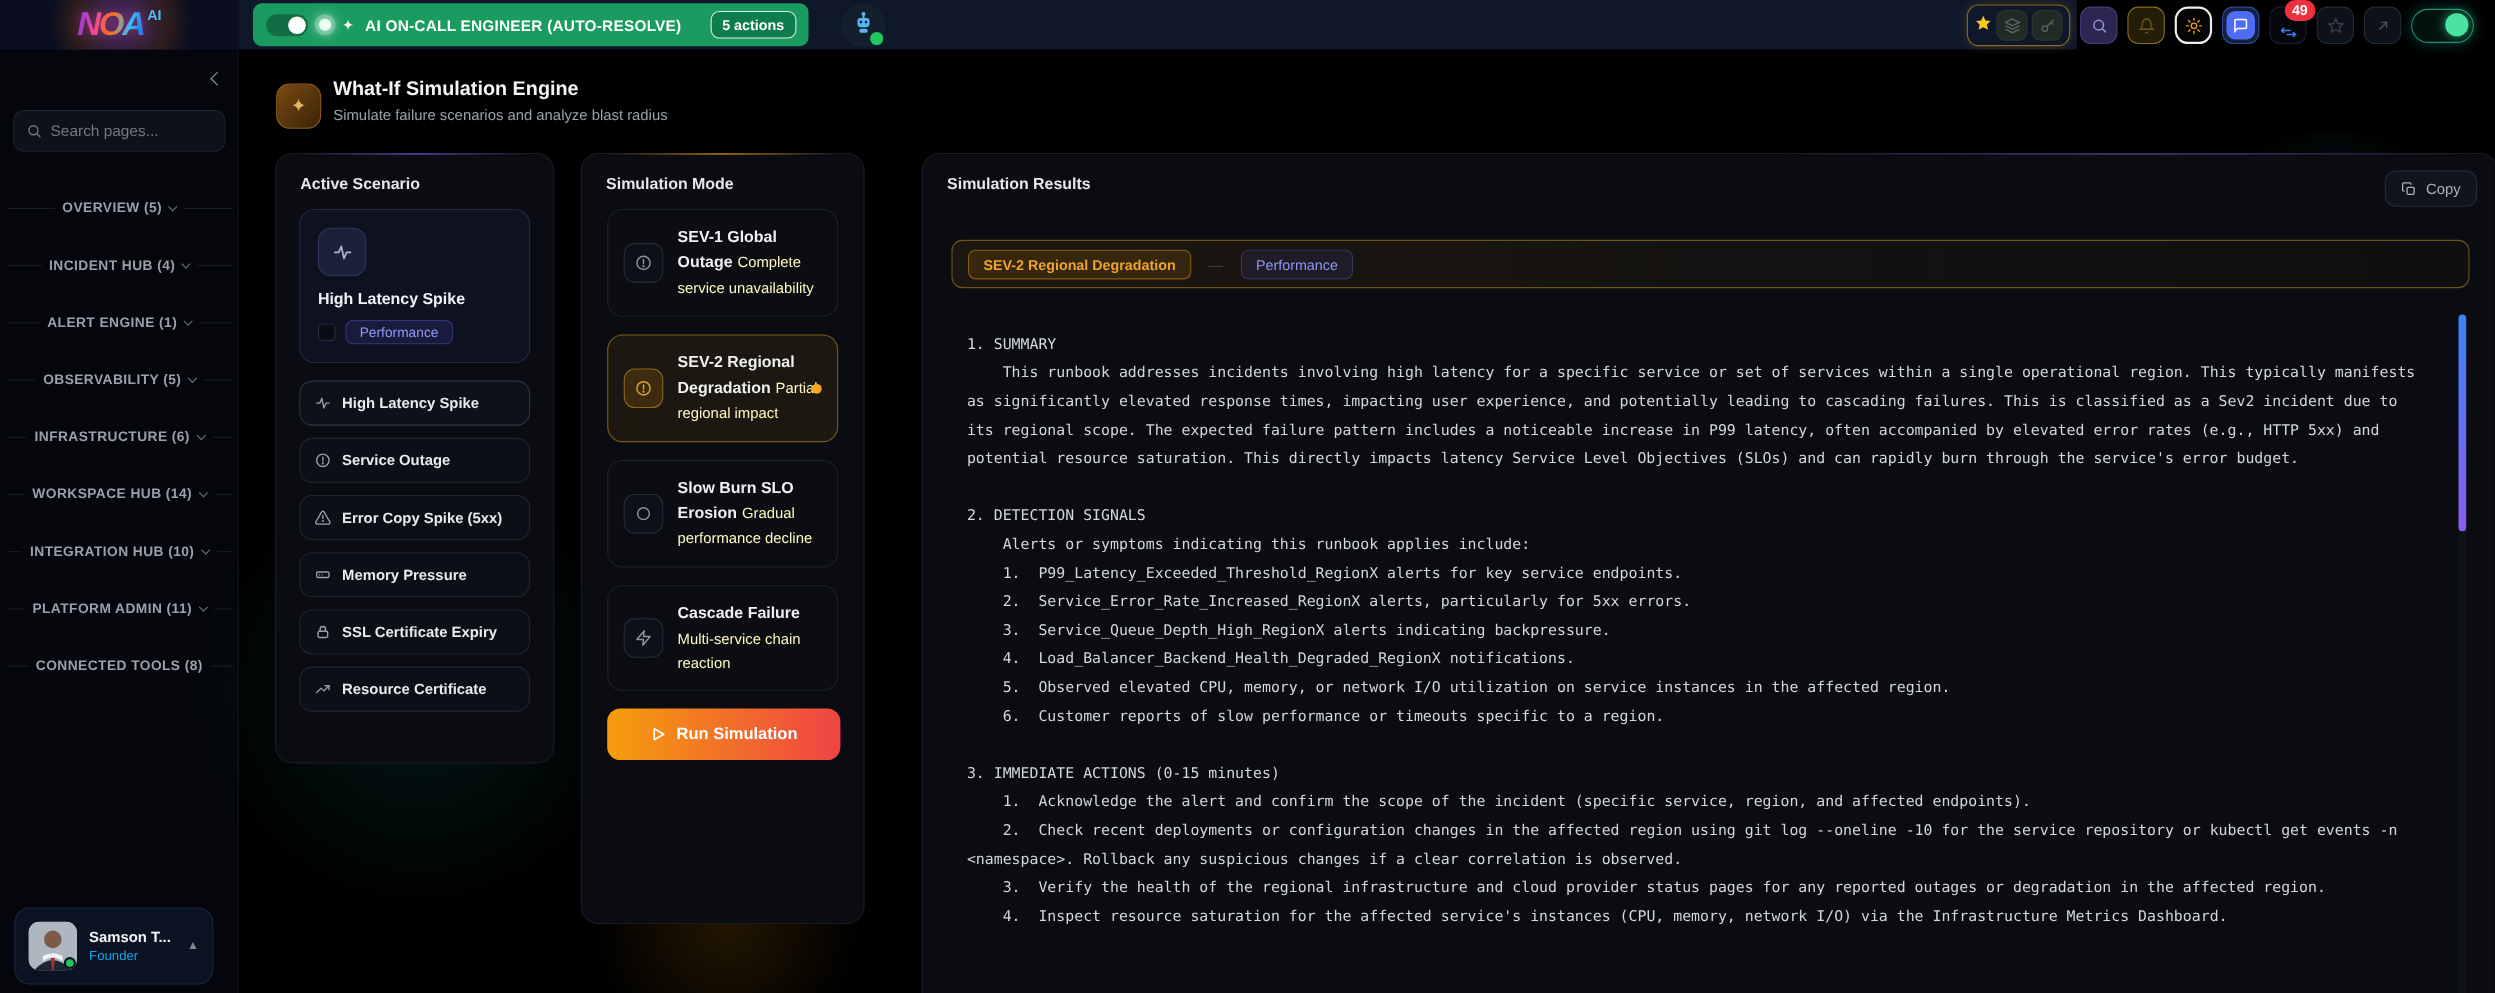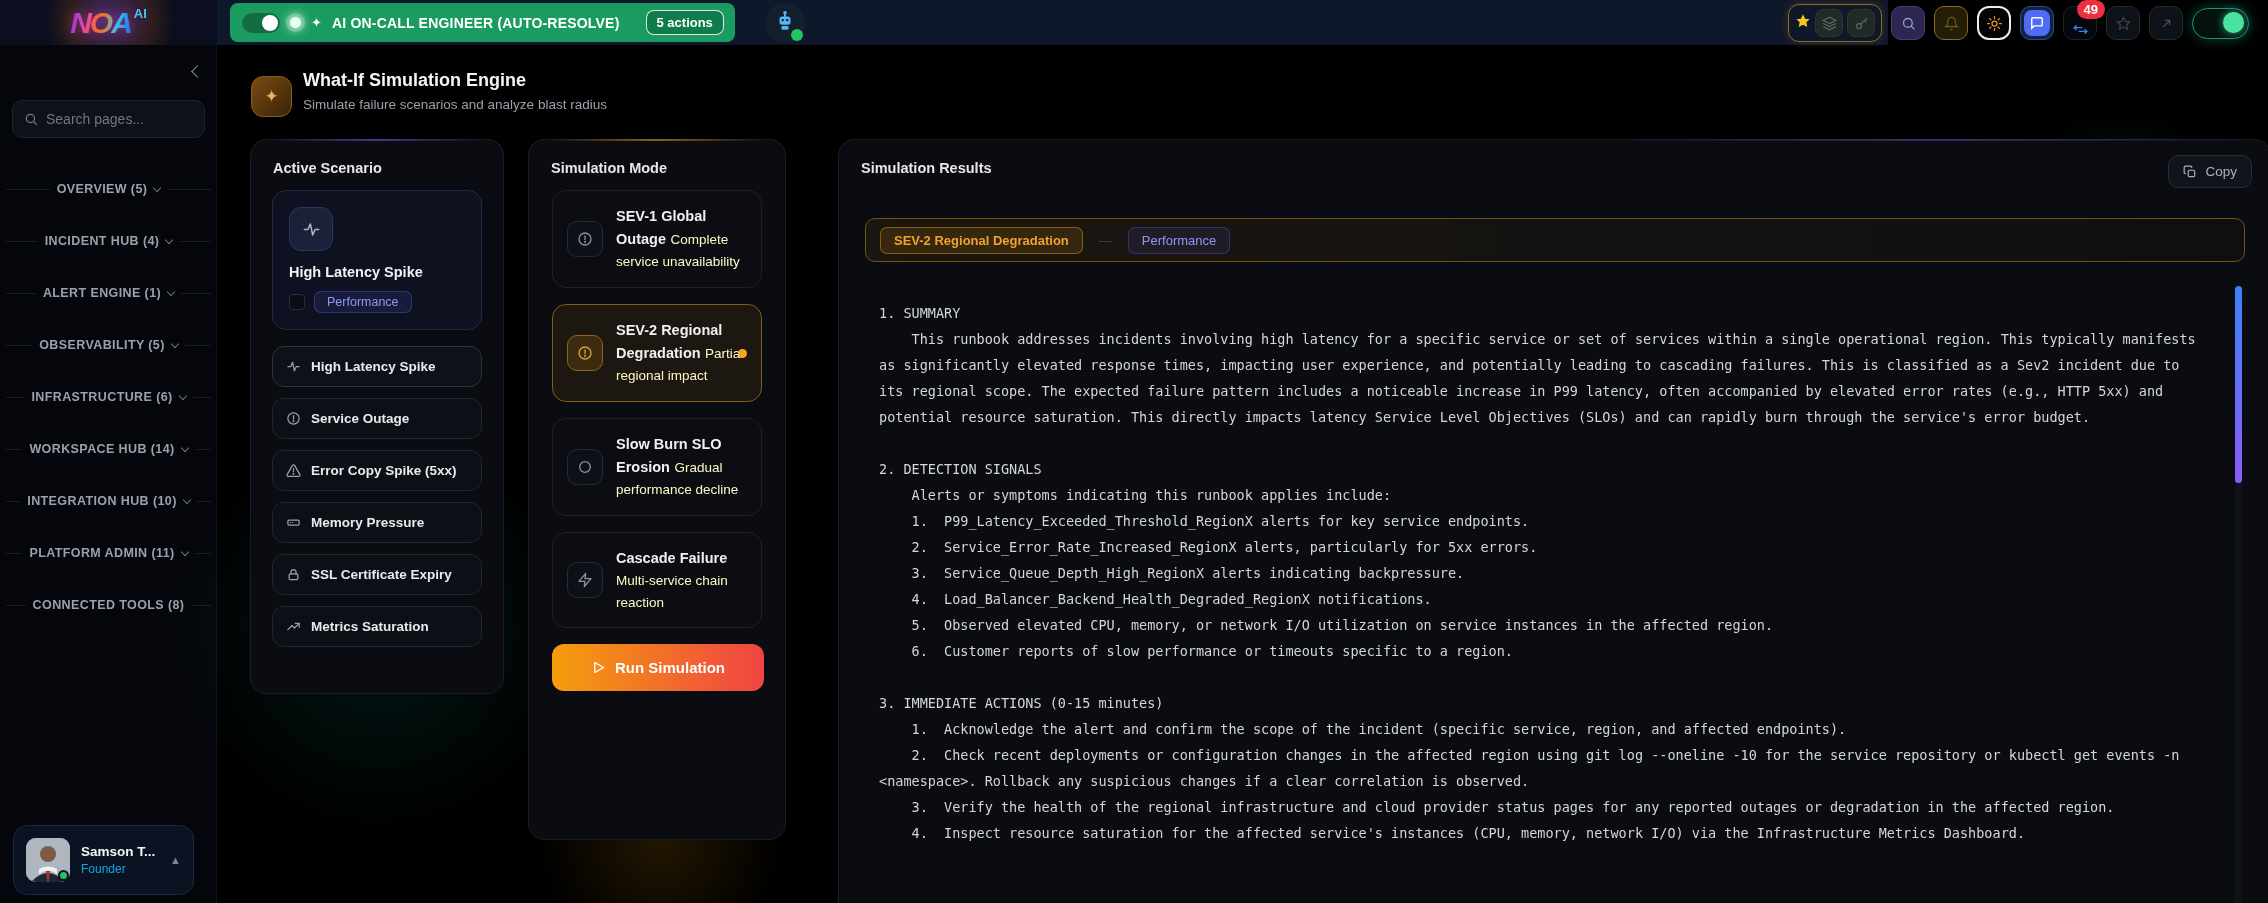--- a/index.html
+++ b/index.html
@@ -406,21 +406,21 @@
           </span>
         <span class="s-label">SSL Certificate Expiry</span>
       </div>
       <div class="scenario-btn">
         <span class="s-icon">
             <svg width="15" height="15" viewBox="0 0 24 24" fill="none" stroke="currentColor" stroke-width="2" stroke-linecap="round" stroke-linejoin="round">
               <polyline points="3 17 9.5 10.5 13.5 14.5 21 7"></polyline>
               <polyline points="15 7 21 7 21 13"></polyline>
             </svg>
           </span>
-        <span class="s-label">Metrics Saturation</span>
+        <span class="s-label">Resource Certificate</span>
       </div>
     </div>
   </section>
 
   <section class="panel" id="panel-mode">
     <div class="panel-title">Simulation Mode</div>
 
     <div class="mode-card">
       <span class="mode-tile">
           <svg width="16" height="16" viewBox="0 0 24 24" fill="none" stroke="currentColor" stroke-width="2" stroke-linecap="round">

